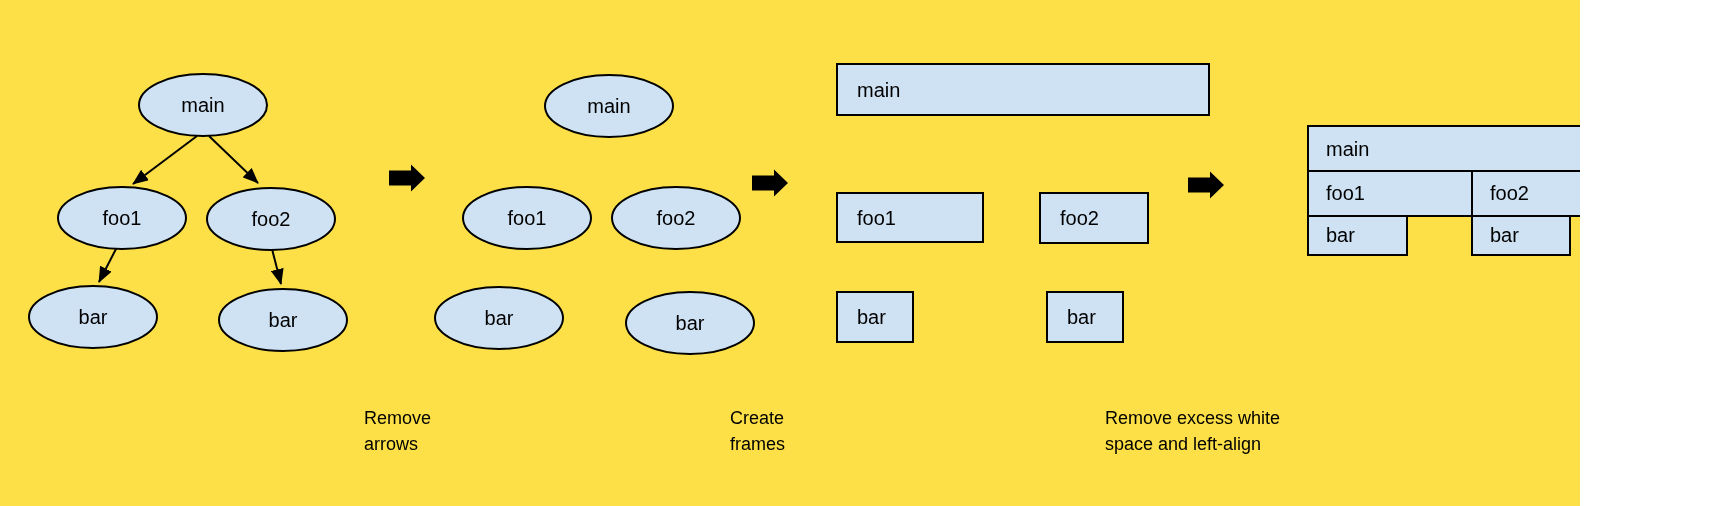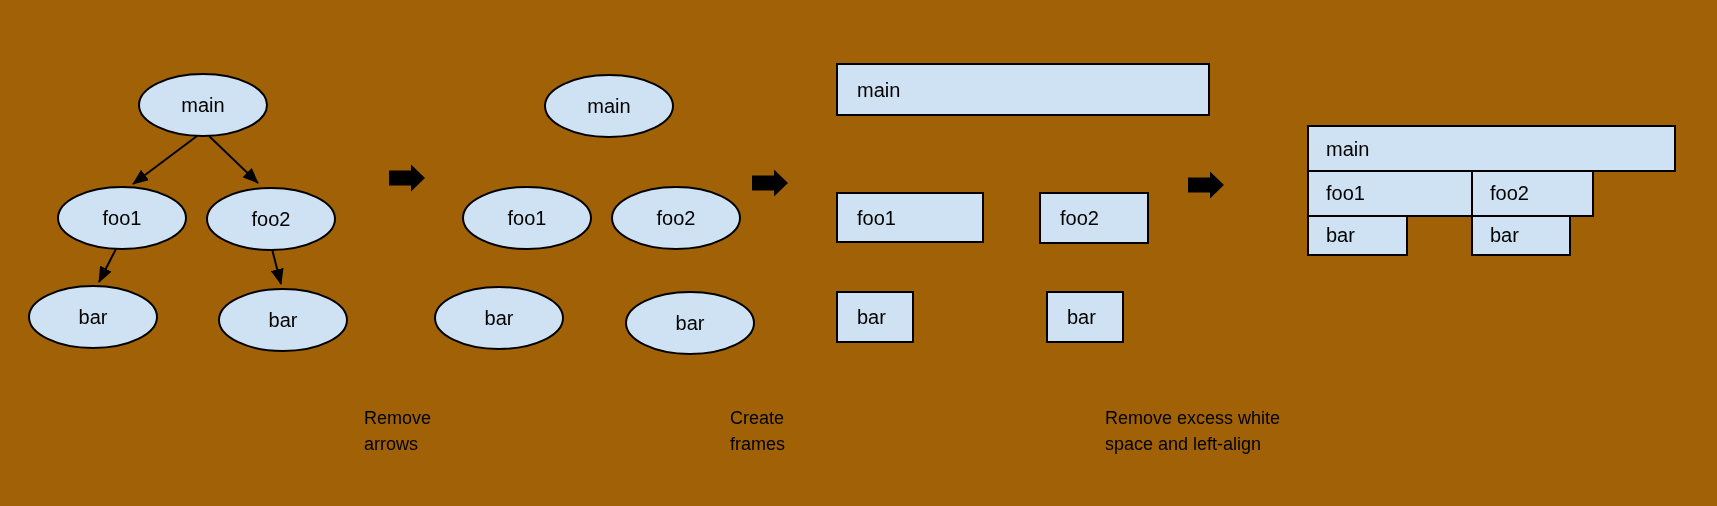--- a/index.html
+++ b/index.html
@@ -2,23 +2,23 @@
 <html><head>
 <meta charset="utf-8">
 <style>
   html, body {
     margin: 0;
     padding: 0;
     background: #ffffff;
   }
   .canvas {
     position: relative;
-    width: 1717px;
+    width: 1580px;
     height: 506px;
-    background: #a16207;
+    background: #fde047;
     font-family: "Liberation Sans", sans-serif;
     overflow: hidden;
   }
   svg {
     display: block;
   }
   .node-shape {
     fill: #cfe2f3;
     stroke: #000000;
     stroke-width: 2;

